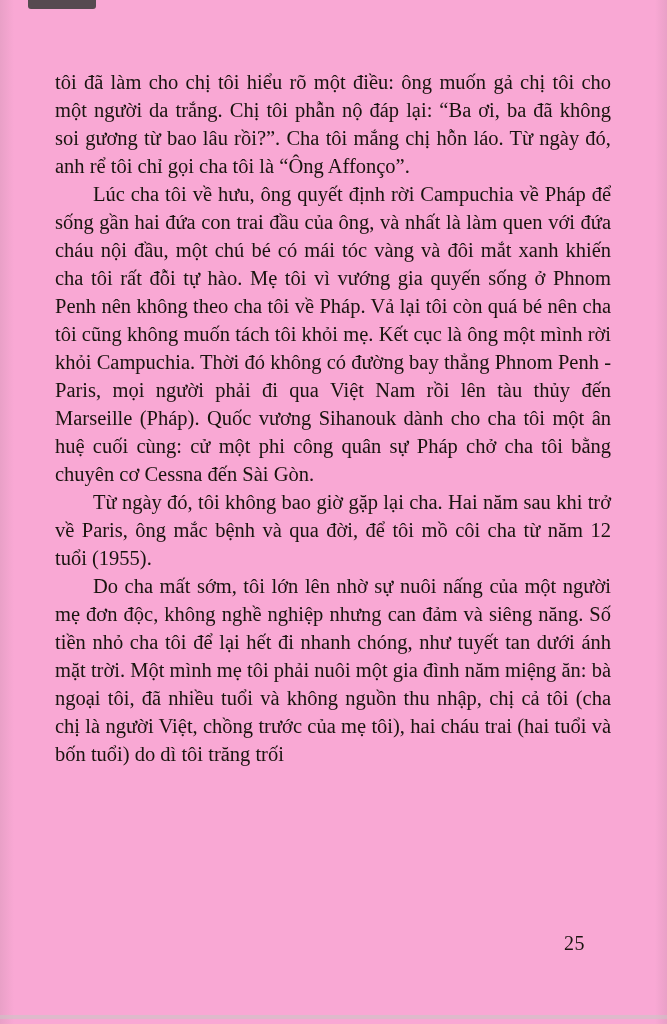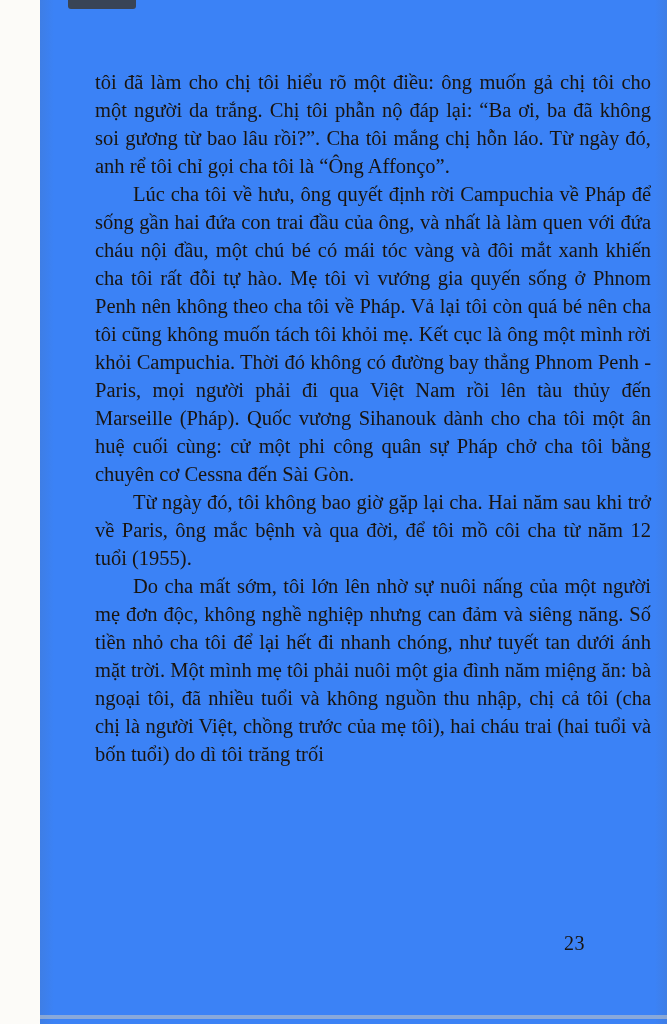--- a/index.html
+++ b/index.html
@@ -10,22 +10,21 @@
     width: 667px;
     height: 1024px;
     position: relative;
     overflow: hidden;
     background: #fcfbf8;
     font-family: "Liberation Serif", serif;
   }
   .book-page {
     position: absolute;
     inset: 0;
-    background: #3b82f6;
-    margin-left: 40px;
+    background: #f9a8d4;
   }
   
   .edge-left {
     position: absolute;
     left: 0; top: 0;
     width: 14px; height: 100%;
     background: linear-gradient(to right, rgba(90,88,82,0.10), rgba(0,0,0,0));
     pointer-events: none;
   }
   .edge-right {
@@ -86,15 +85,15 @@
   <div class="edge-right"></div>
   <div class="band-bottom"></div>
 
   <div class="text-block">
     <p class="para">tôi đã làm cho chị tôi hiểu rõ một điều: ông muốn gả chị tôi cho một người da trắng. Chị tôi phẫn nộ đáp lại: “Ba ơi, ba đã không soi gương từ bao lâu rồi?”. Cha tôi mắng chị hỗn láo. Từ ngày đó, anh rể tôi chỉ gọi cha tôi là “Ông Affonço”.</p>
     <p class="para indent">Lúc cha tôi về hưu, ông quyết định rời Campuchia về Pháp để sống gần hai đứa con trai đầu của ông, và nhất là làm quen với đứa cháu nội đầu, một chú bé có mái tóc vàng và đôi mắt xanh khiến cha tôi rất đỗi tự hào. Mẹ tôi vì vướng gia quyến sống ở Phnom Penh nên không theo cha tôi về Pháp. Vả lại tôi còn quá bé nên cha tôi cũng không muốn tách tôi khỏi mẹ. Kết cục là ông một mình rời khỏi Campuchia. Thời đó không có đường bay thẳng Phnom Penh - Paris, mọi người phải đi qua Việt Nam rồi lên tàu thủy đến Marseille (Pháp). Quốc vương Sihanouk dành cho cha tôi một ân huệ cuối cùng: cử một phi công quân sự Pháp chở cha tôi bằng chuyên cơ Cessna đến Sài Gòn.</p>
     <p class="para indent">Từ ngày đó, tôi không bao giờ gặp lại cha. Hai năm sau khi trở về Paris, ông mắc bệnh và qua đời, để tôi mồ côi cha từ năm 12 tuổi (1955).</p>
     <p class="para indent">Do cha mất sớm, tôi lớn lên nhờ sự nuôi nấng của một người mẹ đơn độc, không nghề nghiệp nhưng can đảm và siêng năng. Số tiền nhỏ cha tôi để lại hết đi nhanh chóng, như tuyết tan dưới ánh mặt trời. Một mình mẹ tôi phải nuôi một gia đình năm miệng ăn: bà ngoại tôi, đã nhiều tuổi và không nguồn thu nhập, chị cả tôi (cha chị là người Việt, chồng trước của mẹ tôi), hai cháu trai (hai tuổi và bốn tuổi) do dì tôi trăng trối</p>
   </div>
 
-  <div class="page-number">23</div>
+  <div class="page-number">25</div>
 
 </div>
 
 </body></html>

